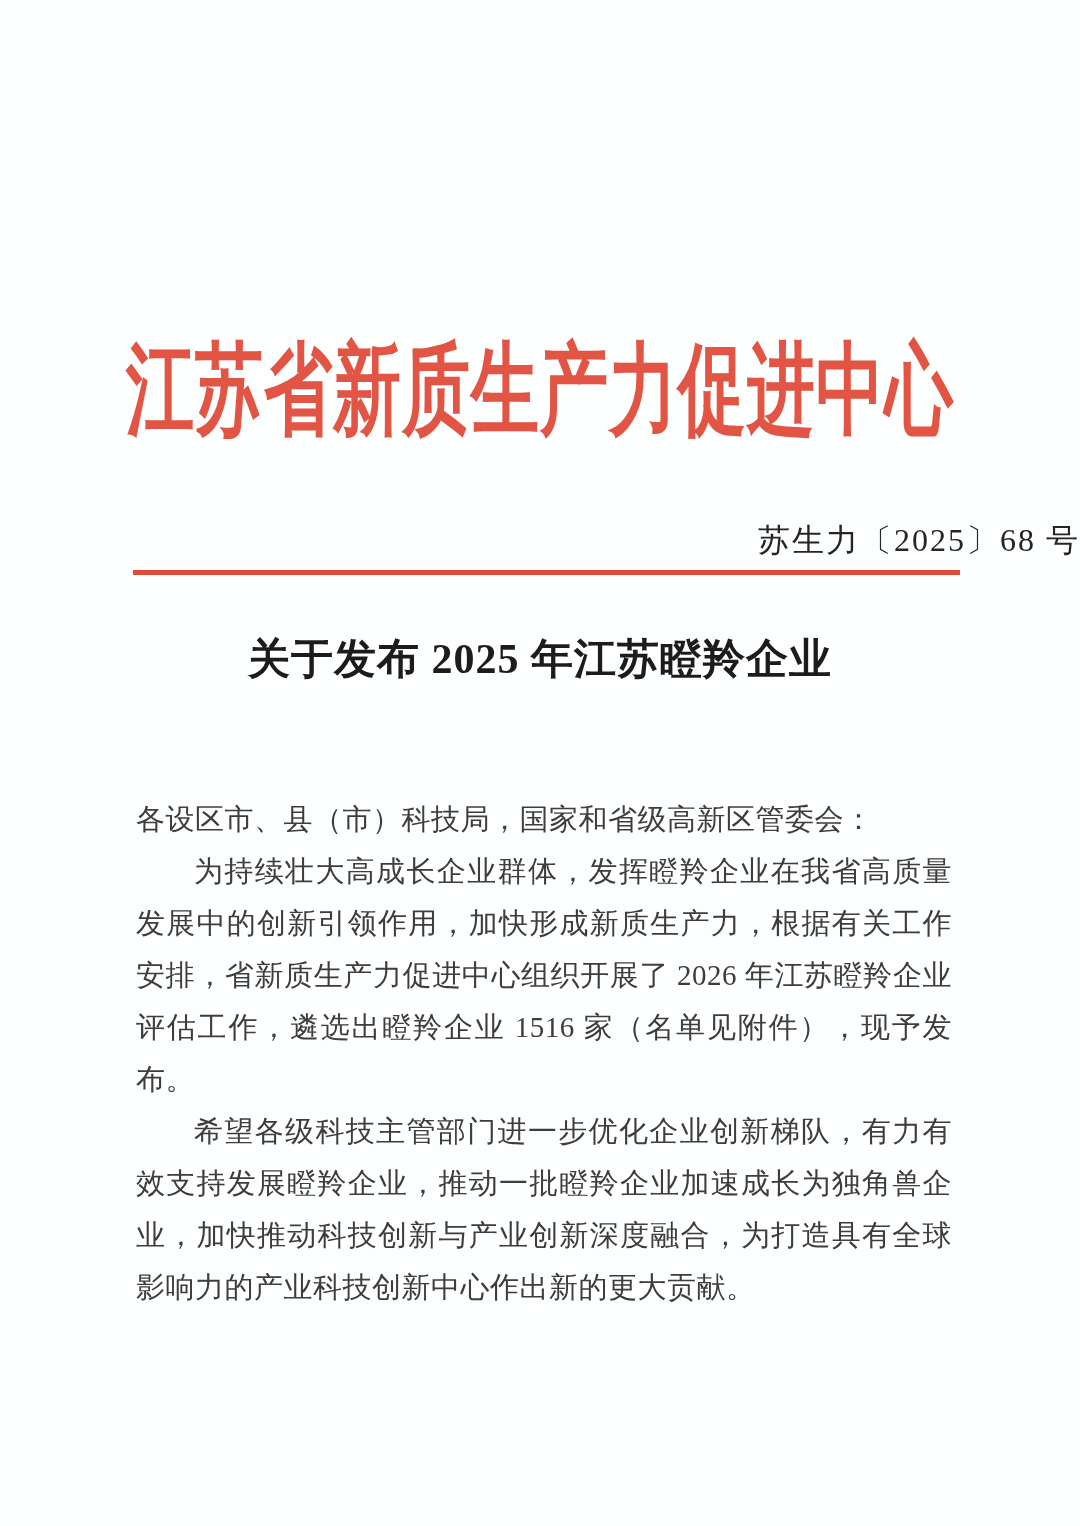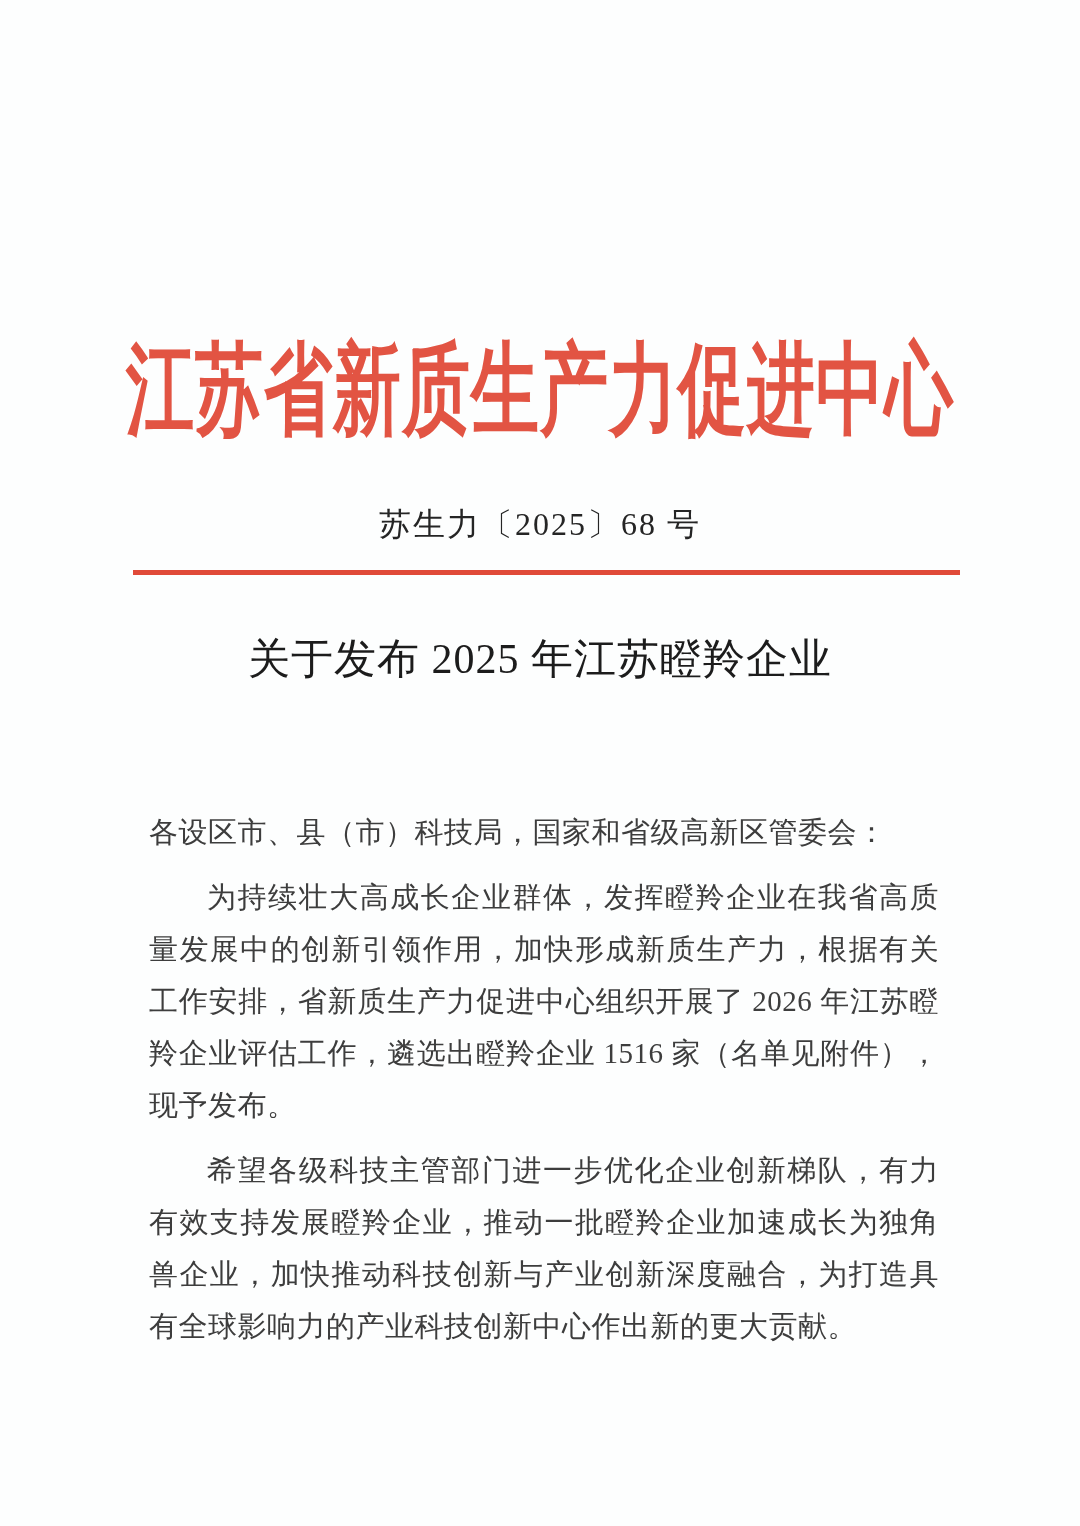--- a/index.html
+++ b/index.html
@@ -30,62 +30,62 @@
     font-size: 68px;
     font-weight: 900;
     line-height: 1;
     letter-spacing: 1px;
     white-space: nowrap;
     transform: scaleY(1.48);
     transform-origin: center top;
   }
   .doc-number {
     position: absolute;
-    top: 505px;
+    top: 521px;
     left: 0;
     right: 0;
-    text-align: center;
+    text-align: right;
     font-size: 32px;
     line-height: 38px;
     color: #252525;
     letter-spacing: 2px;
   }
   .red-line {
     position: absolute;
     top: 570px;
     left: 133px;
     width: 827px;
     height: 5px;
     background: var(--divider-red, #e04a39);
   }
   .doc-title {
     position: absolute;
     top: 633px;
     left: 0;
     right: 0;
     text-align: center;
     font-size: 42px;
-    font-weight: normal;
+    font-weight: bold;
     color: var(--title-black, #1c1c1c);
     line-height: 52px;
     letter-spacing: 1px;
   }
   .body-text {
     position: absolute;
     top: 793px;
     left: 136px;
     width: 816px;
     font-size: 29px;
     line-height: 52px;
     color: var(--body-gray, #3d3d3d);
     text-align: justify;
     letter-spacing: 0.5px;
   }
   .body-text p {
-    margin: 13px;
+    margin: 0;
   }
   .salutation {
     text-indent: 0;
   }
   .para {
     text-indent: 2em;
   }
 </style>
 </head>
 <body>

